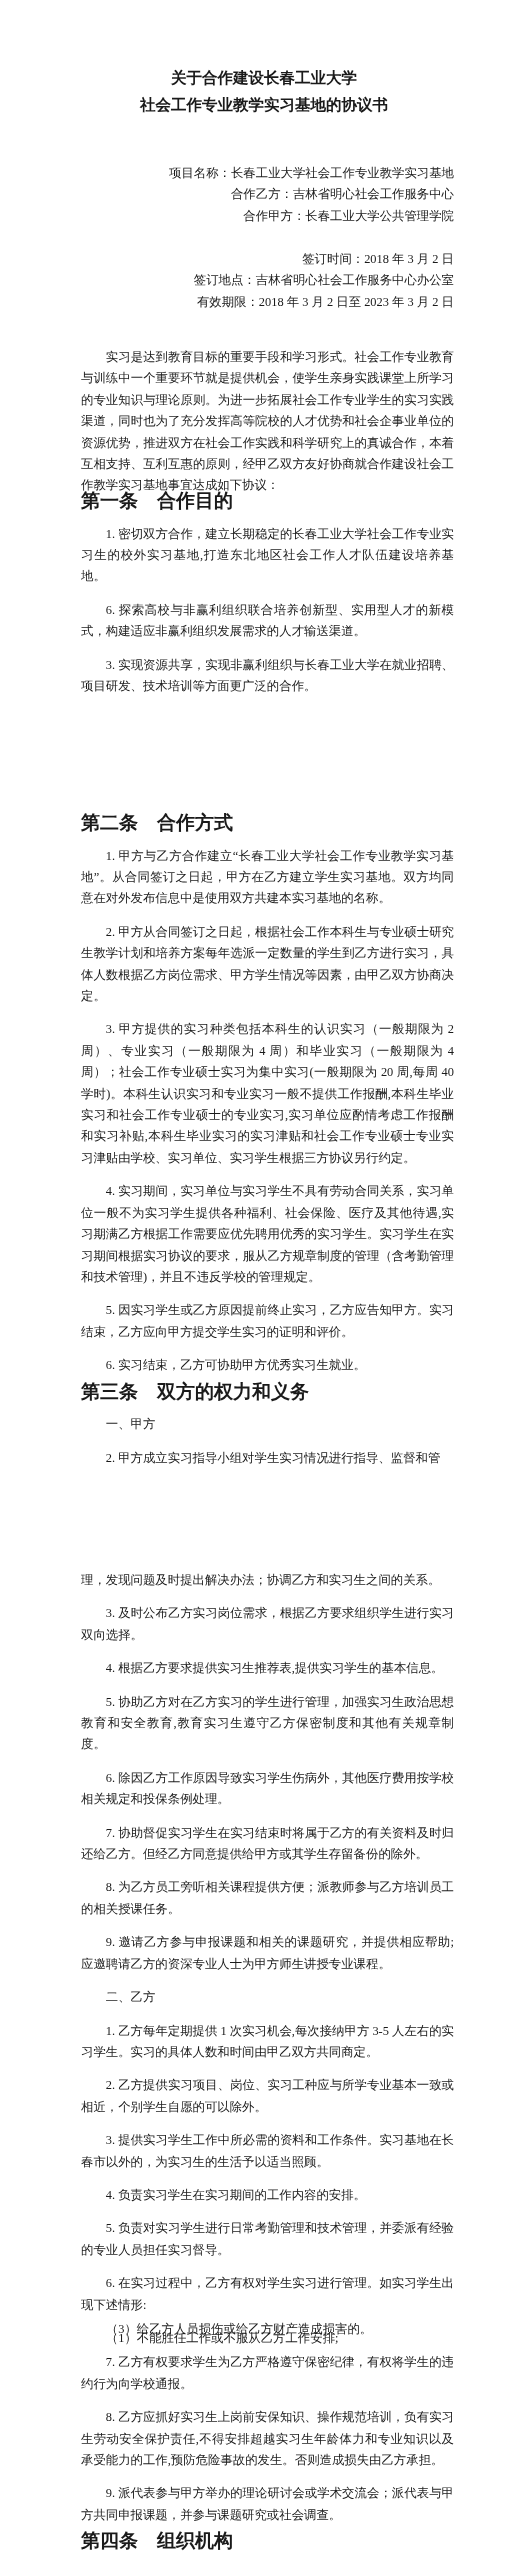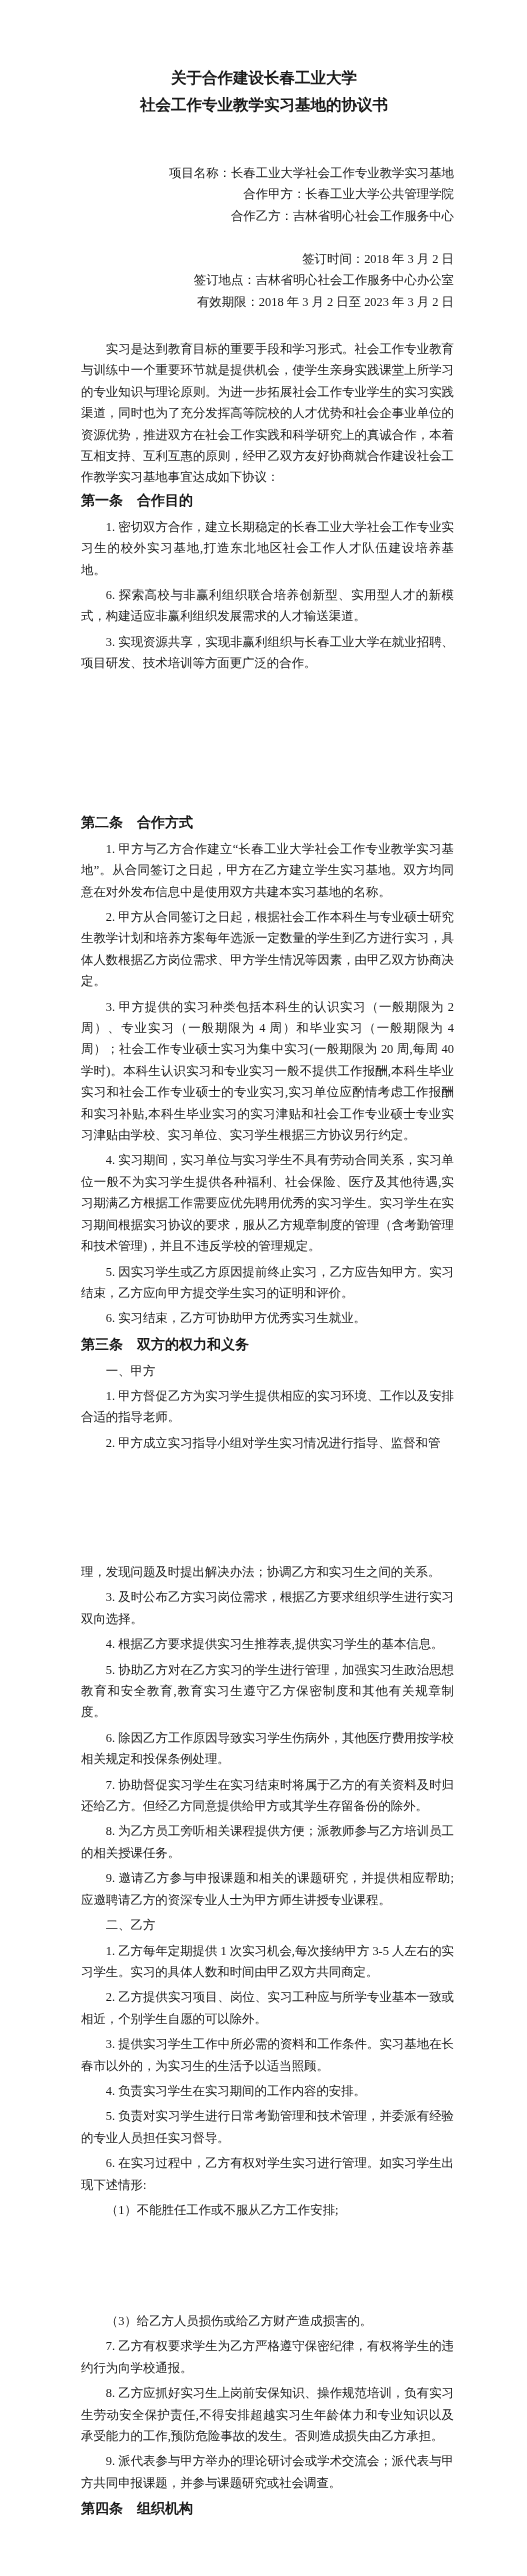--- a/index.html
+++ b/index.html
@@ -2,39 +2,39 @@
 <html style="--text: #1a1a1a; --stamp: #ed7b89; --stamp_star: #ee6e7e; --stamp_dark: #a23c49;font-size:8.2px"><head>
 <meta charset="utf-8">
 <style>
   html,body{margin:0;padding:0;background:#ffffff;}
   body{width:528px;height:3731px;position:relative;overflow:hidden;
        font-family:"Liberation Serif","DejaVu Serif",serif;color:var(--text,#1a1a1a);}
   .page{position:absolute;left:0;top:0;width:528px;height:3731px;background:#fff;}
   .block{position:absolute;left:81px;width:373px;}
   .doc-title{left:0;width:528px;text-align:center;font-size:15.5px;font-weight:bold;line-height:27px;}
   .meta-line{margin:0;font-size:12.4px;line-height:21.4px;text-align:right;text-indent:0;}
-  .para{margin:4px 0 1px 0;font-size:12.4px;line-height:21.4px;text-align:justify;text-indent:2em;}
+  .para{margin:12px 0 1px 0;font-size:12.4px;line-height:21.4px;text-align:justify;text-indent:2em;}
   .no-indent{text-indent:0;}
-  h2.art{font-size:14px;font-weight:bold;line-height:21.6px;margin:4.1px 0 5.2px 0;text-indent:0;}
+  h2.art{font-size:19px;font-weight:bold;line-height:21.6px;margin:4.1px 0 5.2px 0;text-indent:0;}
   .block > h2.art:first-child{margin-top:0;}
 </style>
 </head>
 <body>
 
 <div class="page">
 
   <div class="block doc-title" style="top:64px">
     <div>关于合作建设长春工业大学</div>
     <div>社会工作专业教学实习基地的协议书</div>
   </div>
 
   <div class="block" style="top:163px">
       <p class="meta-line">项目名称：长春工业大学社会工作专业教学实习基地</p>
+      <p class="meta-line">合作乙方：吉林省明心社会工作服务中心</p>
       <p class="meta-line">合作甲方：长春工业大学公共管理学院</p>
-      <p class="meta-line">合作乙方：吉林省明心社会工作服务中心</p>
     </div>
   <div class="block" style="top:249px">
       <p class="meta-line">签订时间：2018 年 3 月 2 日</p>
       <p class="meta-line">签订地点：吉林省明心社会工作服务中心办公室</p>
       <p class="meta-line">有效期限：2018 年 3 月 2 日至 2023 年 3 月 2 日</p>
     </div>
 
   <div class="block" style="top:335px">
     <p class="para">实习是达到教育目标的重要手段和学习形式。社会工作专业教育与训练中一个重要环节就是提供机会，使学生亲身实践课堂上所学习的专业知识与理论原则。为进一步拓展社会工作专业学生的实习实践渠道，同时也为了充分发挥高等院校的人才优势和社会企事业单位的资源优势，推进双方在社会工作实践和科学研究上的真诚合作，本着互相支持、互利互惠的原则，经甲乙双方友好协商就合作建设社会工作教学实习基地事宜达成如下协议：</p>
   </div>
@@ -54,21 +54,20 @@
         <p class="para">1. 甲方与乙方合作建立“长春工业大学社会工作专业教学实习基地”。从合同签订之日起，甲方在乙方建立学生实习基地。双方均同意在对外发布信息中是使用双方共建本实习基地的名称。</p>
         <p class="para">2. 甲方从合同签订之日起，根据社会工作本科生与专业硕士研究生教学计划和培养方案每年选派一定数量的学生到乙方进行实习，具体人数根据乙方岗位需求、甲方学生情况等因素，由甲乙双方协商决定。</p>
         <p class="para">3. 甲方提供的实习种类包括本科生的认识实习（一般期限为 2 周）、专业实习（一般期限为 4 周）和毕业实习（一般期限为 4 周）；社会工作专业硕士实习为集中实习(一般期限为 20 周,每周 40 学时)。本科生认识实习和专业实习一般不提供工作报酬,本科生毕业实习和社会工作专业硕士的专业实习,实习单位应酌情考虑工作报酬和实习补贴,本科生毕业实习的实习津贴和社会工作专业硕士专业实习津贴由学校、实习单位、实习学生根据三方协议另行约定。</p>
         <p class="para">4. 实习期间，实习单位与实习学生不具有劳动合同关系，实习单位一般不为实习学生提供各种福利、社会保险、医疗及其他待遇,实习期满乙方根据工作需要应优先聘用优秀的实习学生。实习学生在实习期间根据实习协议的要求，服从乙方规章制度的管理（含考勤管理和技术管理)，并且不违反学校的管理规定。</p>
         <p class="para">5. 因实习学生或乙方原因提前终止实习，乙方应告知甲方。实习结束，乙方应向甲方提交学生实习的证明和评价。</p>
         <p class="para">6. 实习结束，乙方可协助甲方优秀实习生就业。</p>
       </div>
     <h2 class="art">第三条　双方的权力和义务</h2>
     <p class="para">一、甲方</p>
     <div>
-        <p class="para">1. 甲方督促乙方为实习学生提供相应的实习环境、工作以及安排合适的指导老师。</p>
         <p class="para">2. 甲方成立实习指导小组对学生实习情况进行指导、监督和管</p>
       </div>
   </div>
 
   <div class="block" style="top:1558px">
     <p class="para no-indent">理，发现问题及时提出解决办法；协调乙方和实习生之间的关系。</p>
     <div>
         <p class="para">3. 及时公布乙方实习岗位需求，根据乙方要求组织学生进行实习双向选择。</p>
         <p class="para">4. 根据乙方要求提供实习生推荐表,提供实习学生的基本信息。</p>
         <p class="para">5. 协助乙方对在乙方实习的学生进行管理，加强实习生政治思想教育和安全教育,教育实习生遵守乙方保密制度和其他有关规章制度。</p>

